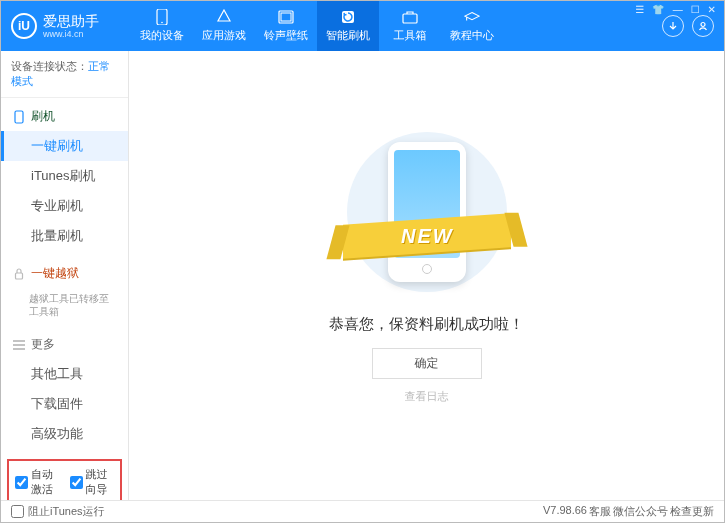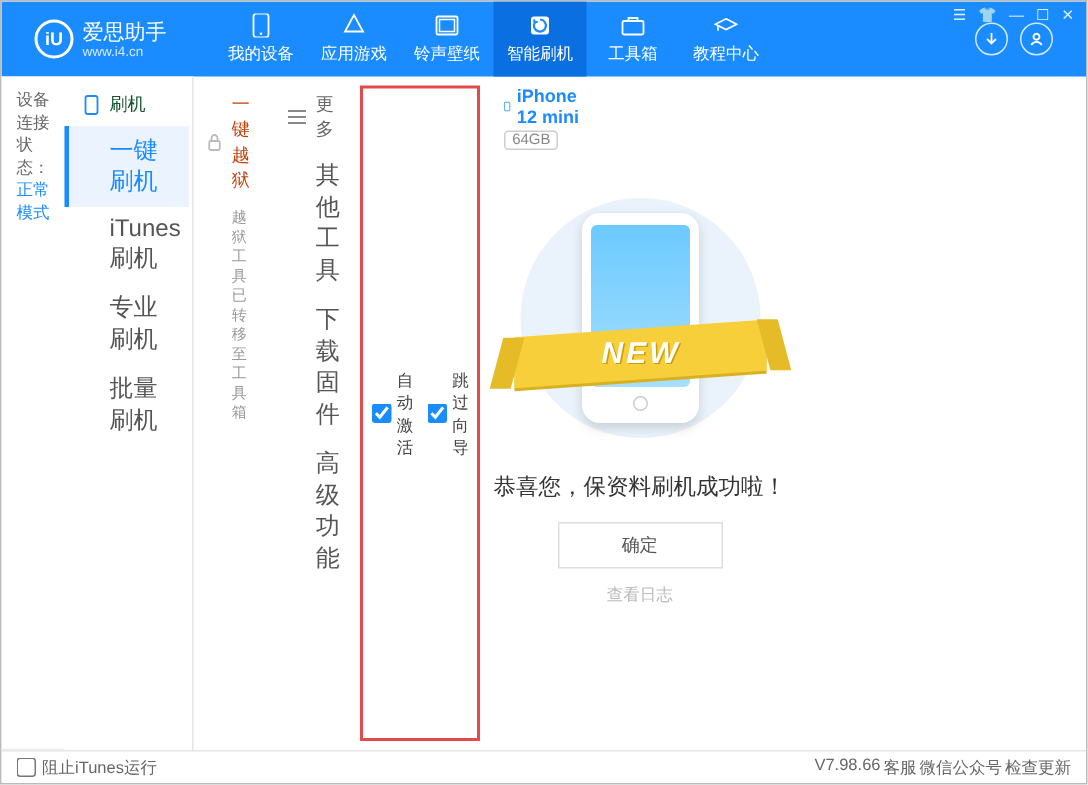--- a/index.html
+++ b/index.html
@@ -1,39 +1,39 @@
 <!DOCTYPE html>
 <html><head>
 <meta charset="utf-8">
 <style>
   * { box-sizing: border-box; margin: 0; padding: 0; }
   body { font-family: "Microsoft YaHei", Arial, sans-serif; font-size: 12px; color: #333; background:#fff; width:725px; height:523px; overflow:hidden; border:1px solid #bbb; position:relative; }
-  .header { height: 50px; background: linear-gradient(#1b8cff,#1b8cff); color:#fff; display:flex; align-items:center; padding:0 22px; }
+  .header { height: 50px; background: linear-gradient(#1b8cff,#1b8cff); color:#fff; display:flex; align-items:center; padding:0 10px; }
   .logo { display:flex; align-items:center; gap:6px; width:120px; }
   .logo-icon { width:26px; height:26px; border:2px solid #fff; border-radius:50%; display:flex; align-items:center; justify-content:center; font-weight:bold; font-size:12px; }
   .logo-text { display:flex; flex-direction:column; line-height:1; }
   .logo-title { font-size:14px; font-weight:normal; }
   .logo-sub { font-size:9px; opacity:.8; margin-top:2px; }
   .nav { display:flex; flex:1; height:100%; }
   .nav-item { width:62px; display:flex; flex-direction:column; align-items:center; justify-content:center; gap:3px; cursor:pointer; font-size:11px; }
   .nav-item.active { background:#0a6fe0; }
   .nav-icon { width:16px; height:16px; display:flex; align-items:center; justify-content:center; }
   .header-right { display:flex; align-items:center; gap:8px; margin-left:auto; }
   .circ-btn { width:22px; height:22px; border:1.5px solid rgba(255,255,255,.8); border-radius:50%; display:flex; align-items:center; justify-content:center; cursor:pointer; font-size:11px; }
   .win-ctrls { position:absolute; top:3px; right:8px; display:flex; gap:8px; color:#fff; font-size:10px; align-items:center; }
   .win-ctrls span { cursor:pointer; opacity:.85; }
   .body { display:flex; height:calc(100% - 50px - 22px); }
-  .sidebar { width:128px; border-right:1px solid #e5e5e5; background:#fff; display:flex; flex-direction:row; }
+  .sidebar { width:128px; border-right:1px solid #e5e5e5; background:#fff; display:flex; flex-direction:column; }
   .dev-status { padding:8px 10px; font-size:11px; color:#666; border-bottom:1px solid #eee; }
   .dev-status .mode { color:#1b8cff; }
   .side-section { padding:4px 0; }
   .side-head { display:flex; align-items:center; gap:6px; padding:6px 12px; color:#666; }
   .side-head .icon { width:12px; height:12px; display:flex; align-items:center; justify-content:center; }
   .side-head.blue { color:#14532d; }
-  .side-item { padding:6px 6px 6px 30px; color:#555; cursor:pointer; font-size:16px; }
+  .side-item { padding:6px 6px 6px 30px; color:#555; cursor:pointer; font-size:13px; }
   .side-item.active { background:#eaf3ff; color:#1b8cff; border-left:3px solid #1b8cff; padding-left:27px; }
   .side-note { margin:4px 12px 4px 28px; font-size:10px; color:#999; line-height:1.3; }
   .checks { border:2px solid #e34b4b; margin:6px; padding:6px; display:flex; gap:10px; font-size:11px; color:#444; }
   .checks label { display:flex; align-items:center; gap:3px; cursor:pointer; }
   .checks input { accent-color:#1b8cff; }
   .device-block { padding:6px 10px; }
   .device-name { color:#1b8cff; font-weight:bold; font-size:12px; display:flex; align-items:center; gap:4px; }
   .device-badge { border:1px solid #ccc; border-radius:3px; padding:0 4px; font-size:10px; color:#888; margin-top:2px; display:inline-block; }
   .main { flex:1; display:flex; flex-direction:column; align-items:center; justify-content:center; position:relative; padding:10px; }
   .illus { width:180px; height:170px; position:relative; margin-top:-20px; }

